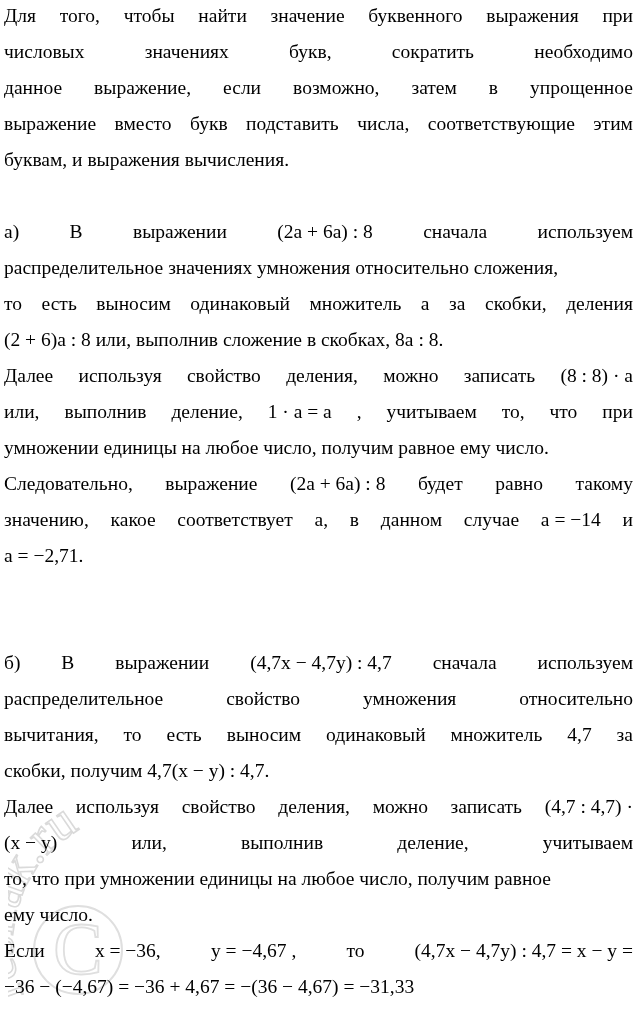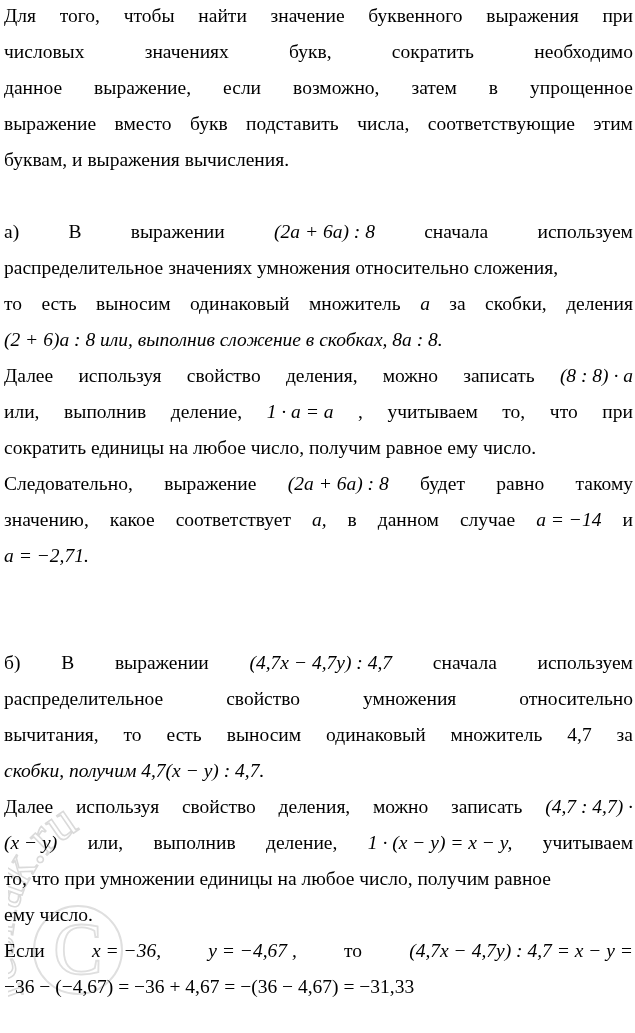--- a/index.html
+++ b/index.html
@@ -57,21 +57,20 @@
     white-space: nowrap;
   }
   .jline.last { justify-content: flex-start; }
 
   
   .m {
     font-family: "Liberation Serif", "DejaVu Serif", serif;
     white-space: nowrap;
   }
   .m i, .mi {
-    font-style: italic;
   }
 
   .blk {
     position: absolute;
     left: 4px;
     right: 2px;
     z-index: 2;
   }
 </style>
 </head>
@@ -189,21 +188,21 @@
         <span>деление,</span>
         <span class="m mi">1 · a = a</span>
         <span>,</span>
         <span>учитываем</span>
         <span>то,</span>
         <span>что</span>
         <span>при</span>
       </div>
 
       <div class="jline last">
-        <span>сократить единицы на любое число, получим равное ему число.</span>
+        <span>умножении единицы на любое число, получим равное ему число.</span>
       </div>
 
       <div class="jline">
         <span>Следовательно,</span>
         <span>выражение</span>
         <span class="m mi">(2a + 6a) : 8</span>
         <span>будет</span>
         <span>равно</span>
         <span>такому</span>
       </div>
@@ -269,21 +268,20 @@
         <span>можно</span>
         <span>записать</span>
         <span class="m mi">(4,7 : 4,7) ·</span>
       </div>
 
       <div class="jline">
         <span class="m mi">(x − y)</span>
         <span>или,</span>
         <span>выполнив</span>
         <span>деление,</span>
-        <span class="m mi">1 · (x − y) = x − y,</span>
         <span>учитываем</span>
       </div>
 
       <div class="jline last">
         <span>то, что при умножении единицы на любое число, получим равное</span>
       </div>
 
       <div class="jline last">
         <span>ему число.</span>
       </div>

